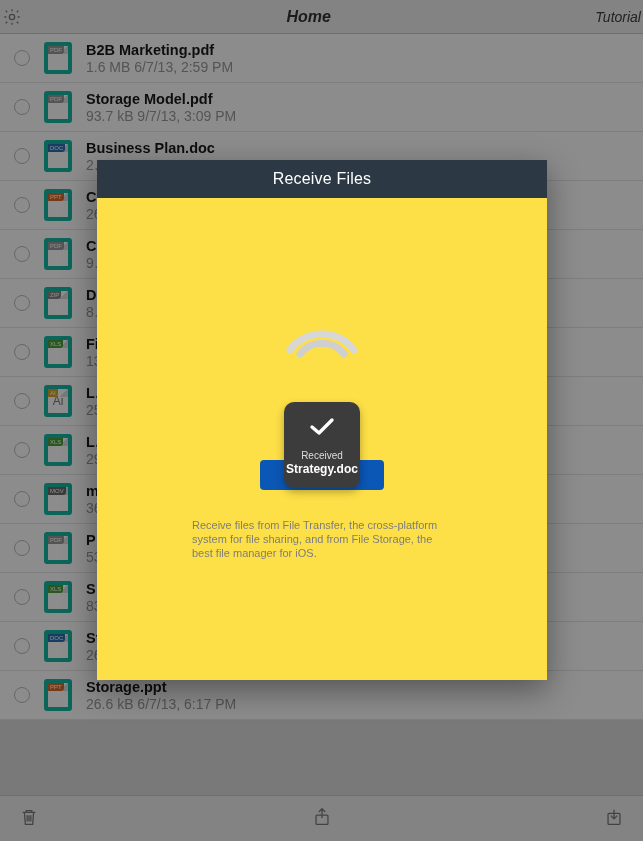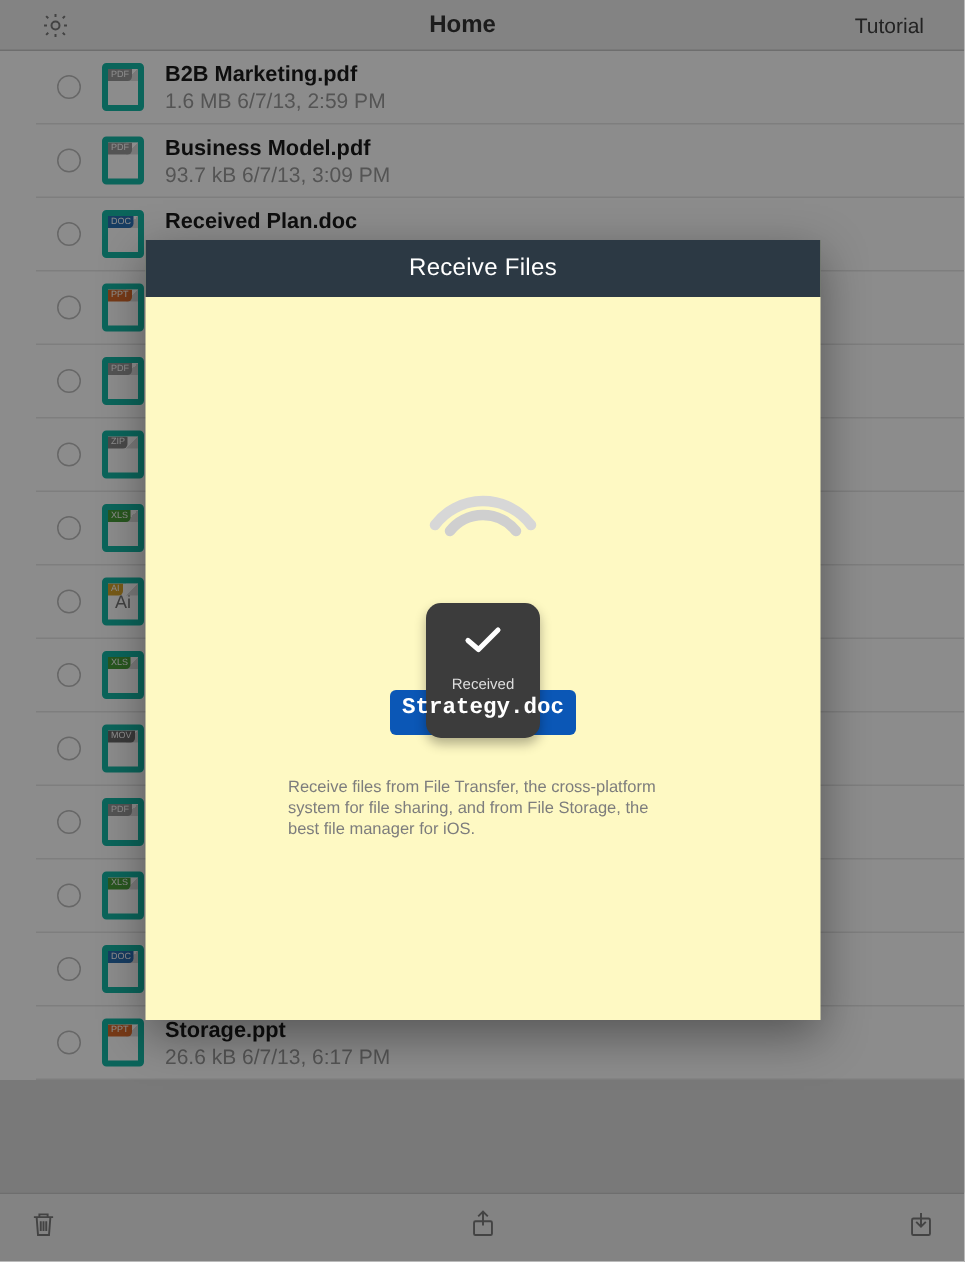--- a/index.html
+++ b/index.html
@@ -6,36 +6,36 @@
   html, body { width: 643px; height: 841px; overflow: hidden; font-family: -apple-system, "Helvetica Neue", Helvetica, Arial, sans-serif; background: #dcdcdc; }
   .screen { position: relative; width: 643px; height: 841px; }
 
   
   .header {
     height: 34px;
     background: #efefef;
     display: flex;
     align-items: center;
     justify-content: space-between;
-    padding: 0 27px;
+    padding: 0 2px;
     border-bottom: 1px solid #c9c9c9;
+    font-style: italic;
   }
   .header .gear { width: 20px; height: 20px; display:flex; align-items:center; justify-content:center; color:#7a7a7a; }
   .header .title { font-size: 16px; font-weight: 600; color: #333; }
   .header .rightlink { color:#404040; font-size:14px; }
 
   
   .list { background:#fff; }
   .row {
     display:flex;
     align-items:center;
     height:49px;
     border-bottom:1px solid #e6e6e6;
     padding-left:8px;
-    margin-left:24px;
   }
   .radio {
     width:16px; height:16px; border:1.5px solid #bcbcbc; border-radius:50%;
     margin: 0 14px 0 6px;
     flex: none;
   }
   .filebadge {
     width:28px; height:32px;
     background:#fff;
     border:4px solid #14b8a6;
@@ -88,21 +88,21 @@
   .dim {
     position:absolute; inset:0;
     background:rgba(0,0,0,0.45);
   }
 
   
   .modal {
     position:absolute;
     left:97px; top:160px;
     width:450px; height:520px;
-    background:#fef9c3;
+    background:#fde047;
     box-shadow:0 10px 30px rgba(0,0,0,0.4);
     display:flex; flex-direction:column;
   }
   .modal-header {
     background:#2c3944;
     color:#fff;
     font-size:16px;
     font-weight:500;
     height:38px;
     display:flex; align-items:center; justify-content:center;
@@ -138,21 +138,21 @@
     width:76px;
     background:#3c3c3c;
     border-radius:10px;
     padding:14px 0 12px;
     display:flex; flex-direction:column; align-items:center;
     box-shadow:0 4px 8px rgba(0,0,0,0.3);
     z-index:2;
   }
   .toast .check { color:#fff; margin-bottom:10px; }
   .toast .line1 { font-size:10px; color:#ddd; }
-  .toast .line2 { font-size:15px; color:#fff; font-weight:600; margin-top:1px;font-family:Liberation Mono, monospace; }
+  .toast .line2 { font-size:12px; color:#fff; font-weight:600; margin-top:1px; }
 
   .desc {
     position:absolute;
     top:320px;
     width:260px;
     font-size:11px;
     line-height:14px;
     color:#7d7d7d;
   }
 </style>
@@ -184,32 +184,32 @@
           <div class="filemeta">1.6 MB 6/7/13, 2:59 PM</div>
         </div>
       </div>
       <div class="row">
         <div class="radio"></div>
         <div class="filebadge">
           <span class="tag tag-pdf">PDF</span>
           <span class="glyph"></span>
         </div>
         <div class="rowtext">
-          <div class="filename">Business Model.pdf</div>
-          <div class="filemeta">93.7 kB 6/7/13, 3:09 PM</div>
+          <div class="filename">Storage Model.pdf</div>
+          <div class="filemeta">93.7 kB 9/7/13, 3:09 PM</div>
         </div>
       </div>
       <div class="row">
         <div class="radio"></div>
         <div class="filebadge">
           <span class="tag tag-doc">DOC</span>
           <span class="glyph"></span>
         </div>
         <div class="rowtext">
-          <div class="filename">Received Plan.doc</div>
+          <div class="filename">Business Plan.doc</div>
           <div class="filemeta">2…</div>
         </div>
       </div>
       <div class="row">
         <div class="radio"></div>
         <div class="filebadge">
           <span class="tag tag-ppt">PPT</span>
           <span class="glyph"></span>
         </div>
         <div class="rowtext">

